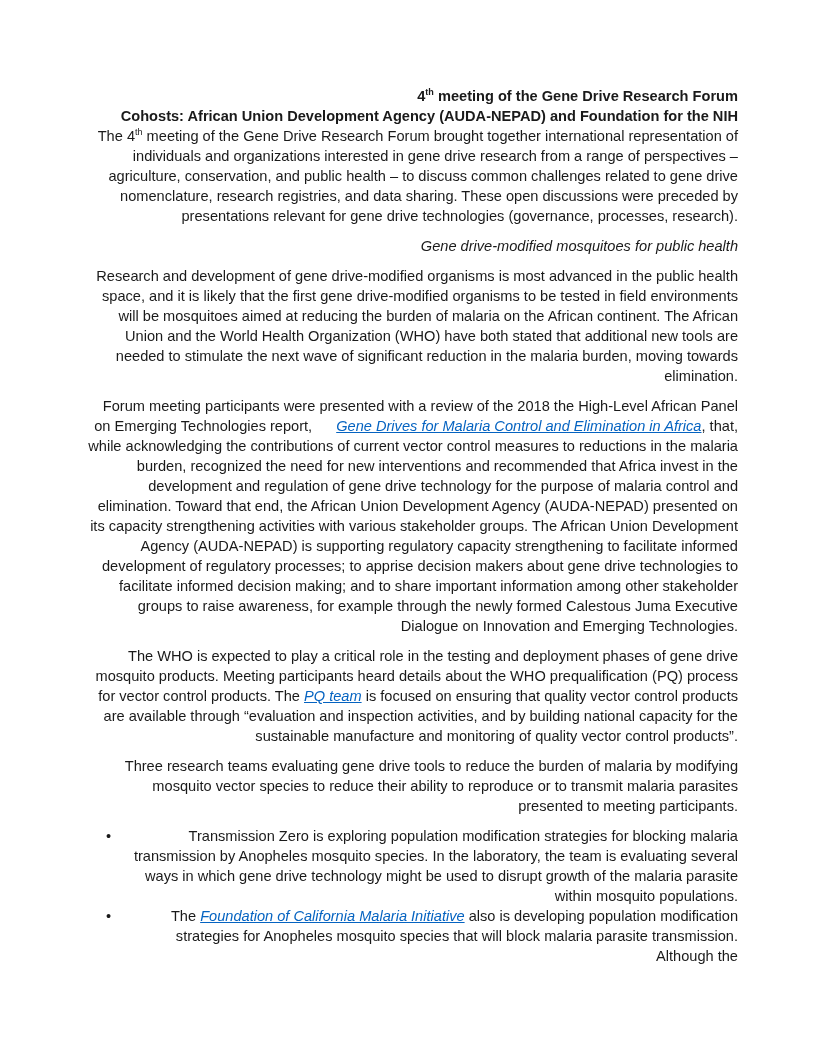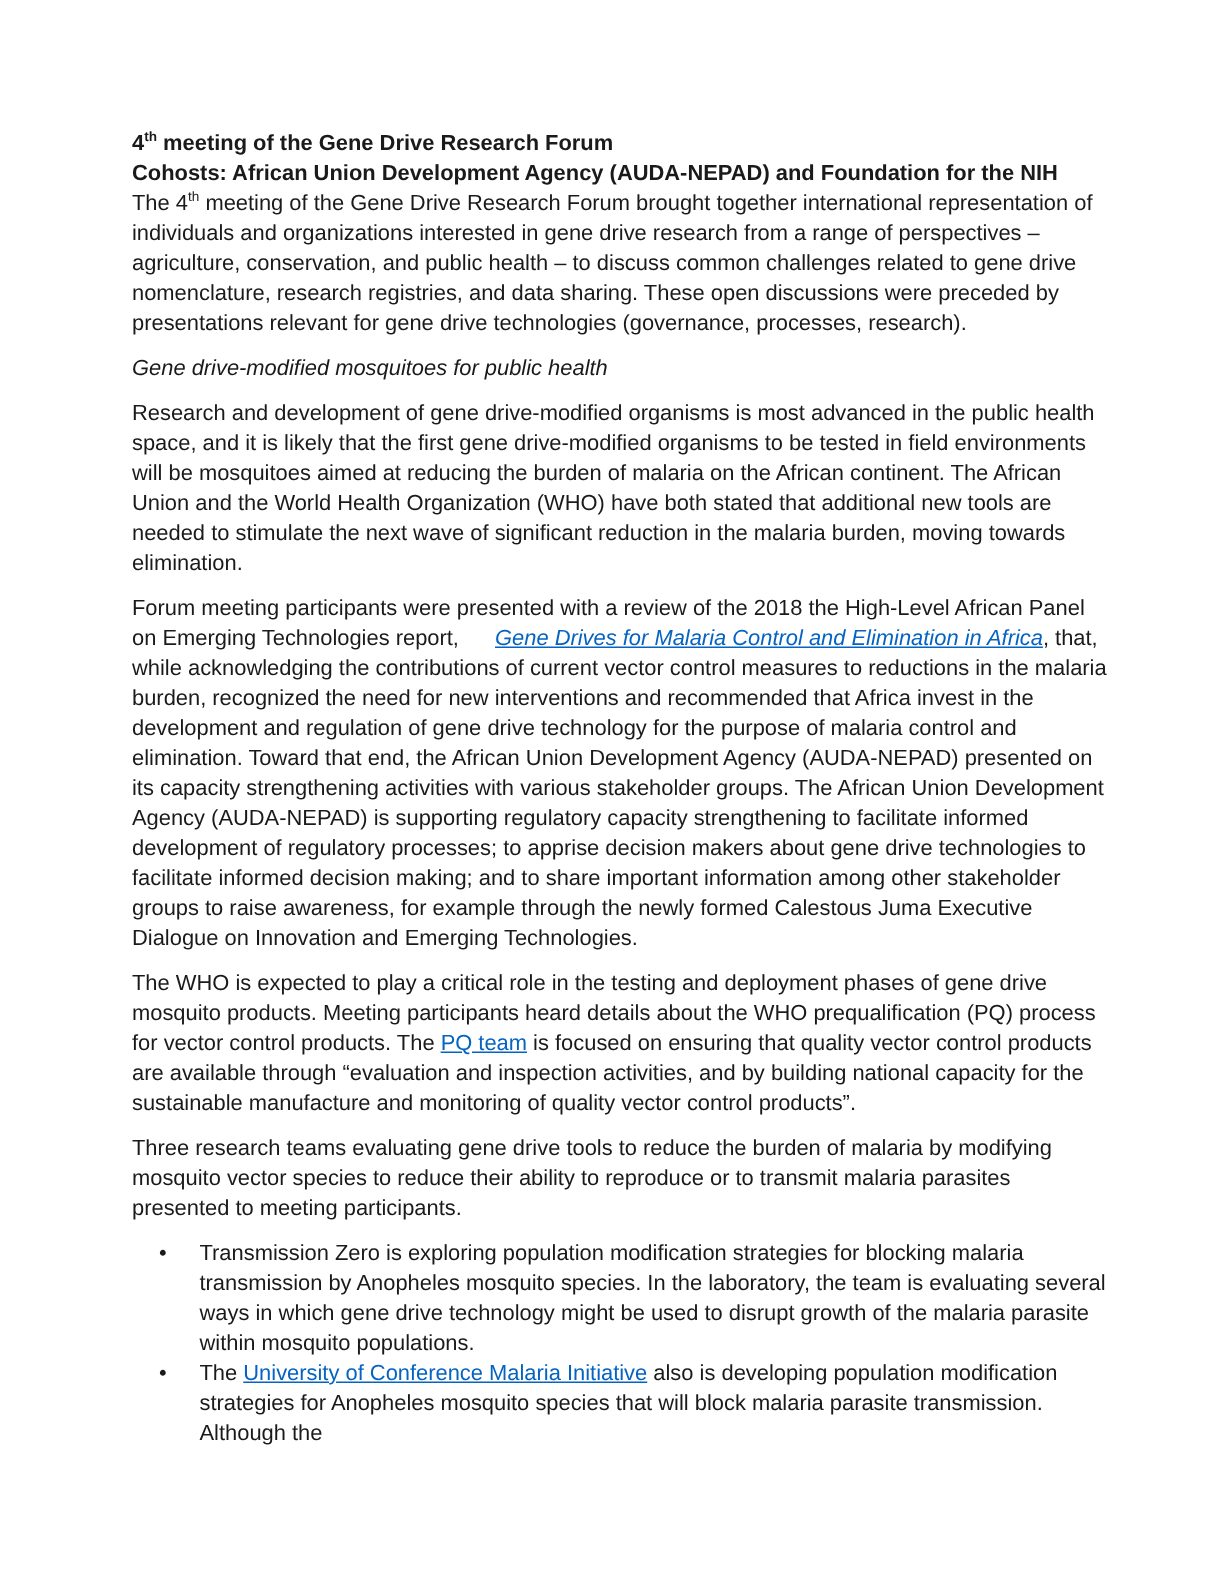--- a/index.html
+++ b/index.html
@@ -8,20 +8,21 @@
     background: #ffffff;
   }
   .page {
     position: relative;
     width: 814px;
     height: 1057px;
     background: #ffffff;
     overflow: hidden;
     font-family: "Liberation Sans", sans-serif;
     color: #1a1a1a;
+    text-align: right;
   }
   .content {
     position: absolute;
     left: 88px;
     top: 86px;
     width: 650px;
     font-size: 14.6px;
     line-height: 20px;
   }
   .content p {
@@ -39,23 +40,23 @@
   }
   sup {
     font-size: 0.62em;
     line-height: 0;
     vertical-align: super;
   }
   a.doclink {
     color: #0563C1;
     text-decoration: underline;
     cursor: pointer;
+    font-style: italic;
   }
   a.doclink.italic {
-    font-style: italic;
     margin-left: 20px;
   }
   .italic-species {
   }
   ul.bullets {
     margin: 0 0 10px 0;
     padding: 0 0 0 45px;
     list-style: none;
   }
   ul.bullets li {
@@ -84,17 +85,17 @@
     <p>Research and development of gene drive-modified organisms is most advanced in the public health space, and it is likely that the first gene drive-modified organisms to be tested in field environments will be mosquitoes aimed at reducing the burden of malaria on the African continent. The African Union and the World Health Organization (WHO) have both stated that additional new tools are needed to stimulate the next wave of significant reduction in the malaria burden, moving towards elimination.</p>
 
     <p><span>Forum meeting participants were presented with a review of the 2018 the High-Level African Panel on Emerging Technologies report, </span><a class="doclink italic">Gene Drives for Malaria Control and Elimination in Africa</a><span>, that, while acknowledging the contributions of current vector control measures to reductions in the malaria burden, recognized the need for new interventions and recommended that Africa invest in the development and regulation of gene drive technology for the purpose of malaria control and elimination. Toward that end, the African Union Development Agency (AUDA-NEPAD) presented on its capacity strengthening activities with various stakeholder groups. The African Union Development Agency (AUDA-NEPAD) is supporting regulatory capacity strengthening to facilitate informed development of regulatory processes; to apprise decision makers about gene drive technologies to facilitate informed decision making; and to share important information among other stakeholder groups to raise awareness, for example through the newly formed Calestous Juma Executive Dialogue on Innovation and Emerging Technologies.</span></p>
 
     <p><span>The WHO is expected to play a critical role in the testing and deployment phases of gene drive mosquito products. Meeting participants heard details about the WHO prequalification (PQ) process for vector control products. The </span><a class="doclink">PQ team</a><span> is focused on ensuring that quality vector control products are available through “evaluation and inspection activities, and by building national capacity for the sustainable manufacture and monitoring of quality vector control products”.</span></p>
 
     <p>Three research teams evaluating gene drive tools to reduce the burden of malaria by modifying mosquito vector species to reduce their ability to reproduce or to transmit malaria parasites presented to meeting participants.</p>
 
     <ul class="bullets">
       <li><span class="bullet-dot">•</span><span>Transmission Zero is exploring population modification strategies for blocking malaria transmission by </span><span class="italic-species">Anopheles</span><span> mosquito species. In the laboratory, the team is evaluating several ways in which gene drive technology might be used to disrupt growth of the malaria parasite within mosquito populations.</span></li>
-      <li><span class="bullet-dot">•</span><span>The </span><a class="doclink">University of Conference Malaria Initiative</a><span> also is developing population modification strategies for </span><span class="italic-species">Anopheles</span><span> mosquito species that will block malaria parasite transmission. Although the</span></li>
+      <li><span class="bullet-dot">•</span><span>The </span><a class="doclink">Foundation of California Malaria Initiative</a><span> also is developing population modification strategies for </span><span class="italic-species">Anopheles</span><span> mosquito species that will block malaria parasite transmission. Although the</span></li>
     </ul>
 
   </div>
 </div>
 
 </body></html>

